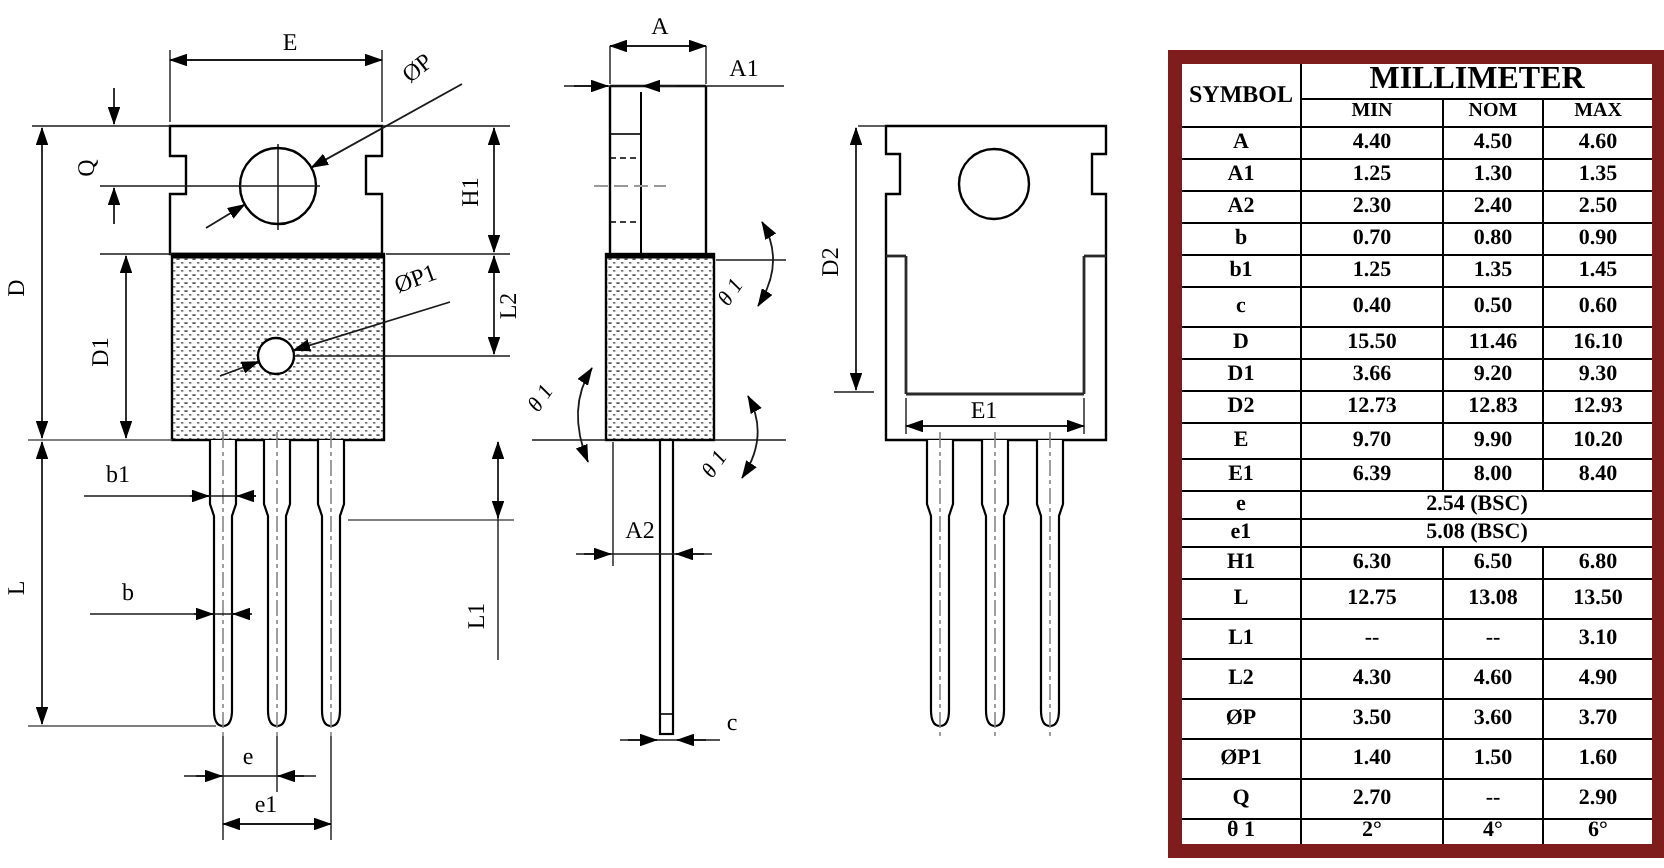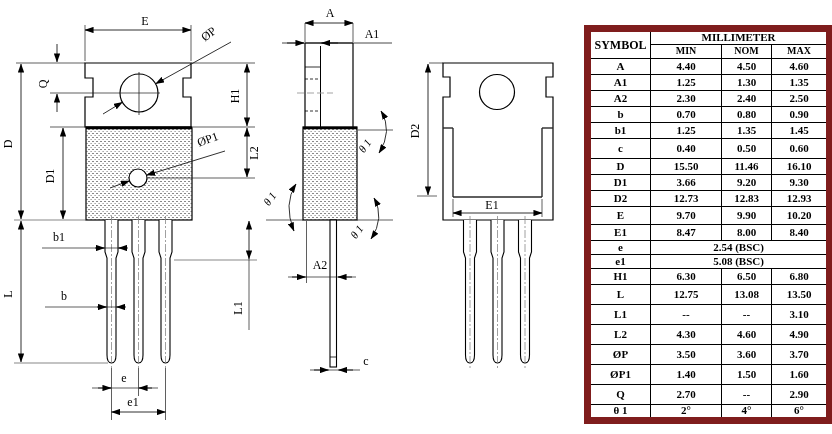--- a/index.html
+++ b/index.html
@@ -218,21 +218,21 @@
 <table id="dim-table">
   <colgroup>
         <col style="width:63px">
         <col style="width:71px">
         <col style="width:50px">
         <col style="width:58px">
       </colgroup>
   <thead>
     <tr class="hrow">
       <th rowspan="2" style="font-size:12px;">SYMBOL</th>
-      <th colspan="3" style="font-size:11px;margin-top:14px;">MILLIMETER</th>
+      <th colspan="3" style="font-size:16px;margin-top:14px;">MILLIMETER</th>
     </tr>
     <tr style="height:14px;">
       <th style="font-size:10px;">MIN</th>
       <th style="font-size:10px;text-align:center;">NOM</th>
       <th style="font-size:10px;">MAX</th>
     </tr>
   </thead>
   <tbody>
         <tr style="height: 16px;">
           <td>A</td>
@@ -289,21 +289,21 @@
           <td>12.93</td>
         </tr>
         <tr style="height: 18px;">
           <td>E</td>
           <td>9.70</td>
           <td>9.90</td>
           <td>10.20</td>
         </tr>
         <tr style="height: 16px;">
           <td>E1</td>
-          <td>8.47</td>
+          <td>6.39</td>
           <td>8.00</td>
           <td>8.40</td>
         </tr>
         <tr style="height: 14px;">
           <td>e</td>
           <td colspan="3">2.54 (BSC)</td>
         </tr>
         <tr style="height: 14px;">
           <td>e1</td>
           <td colspan="3">5.08 (BSC)</td>

